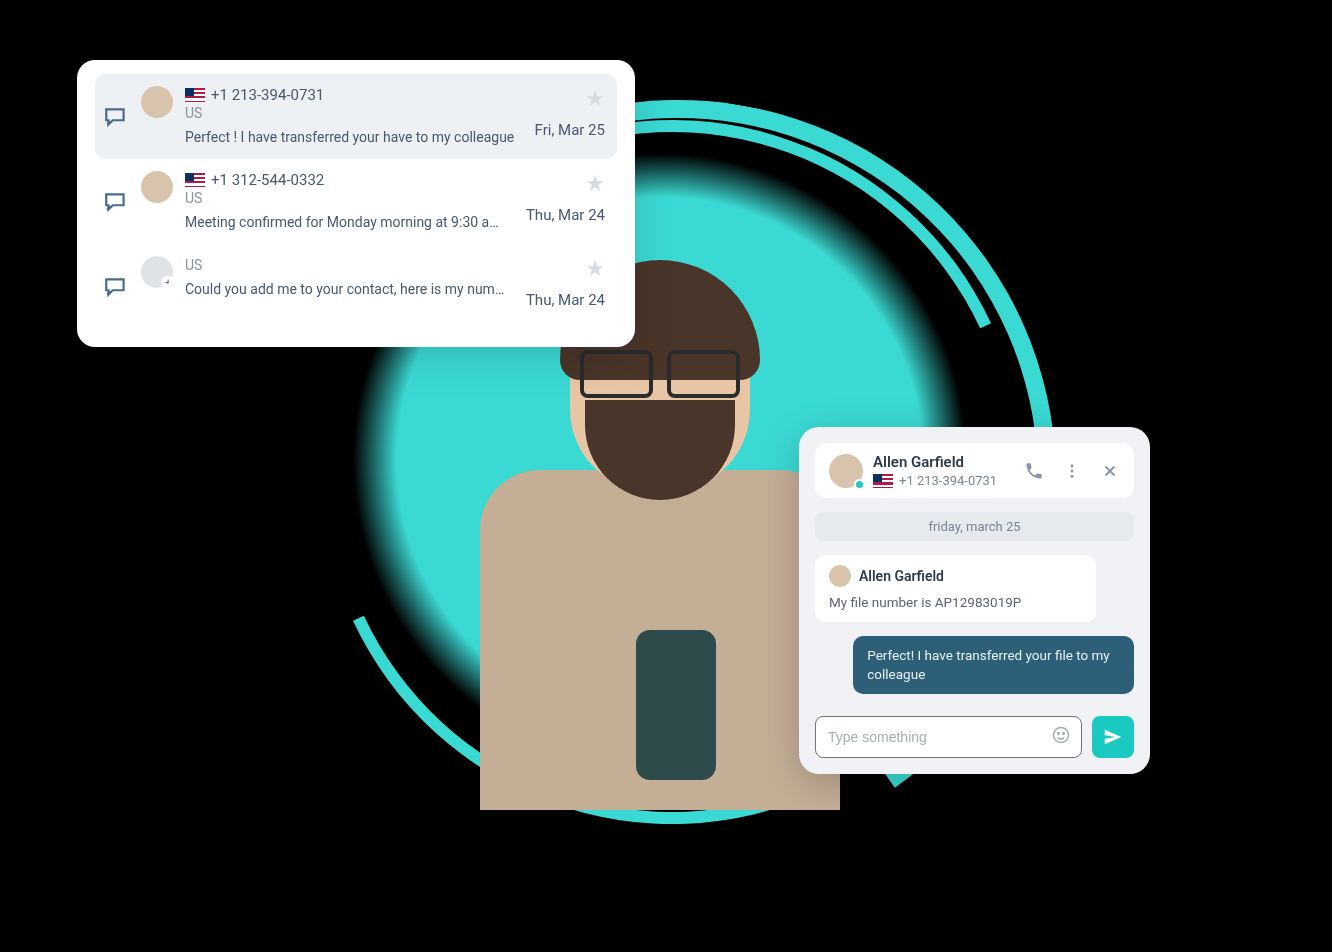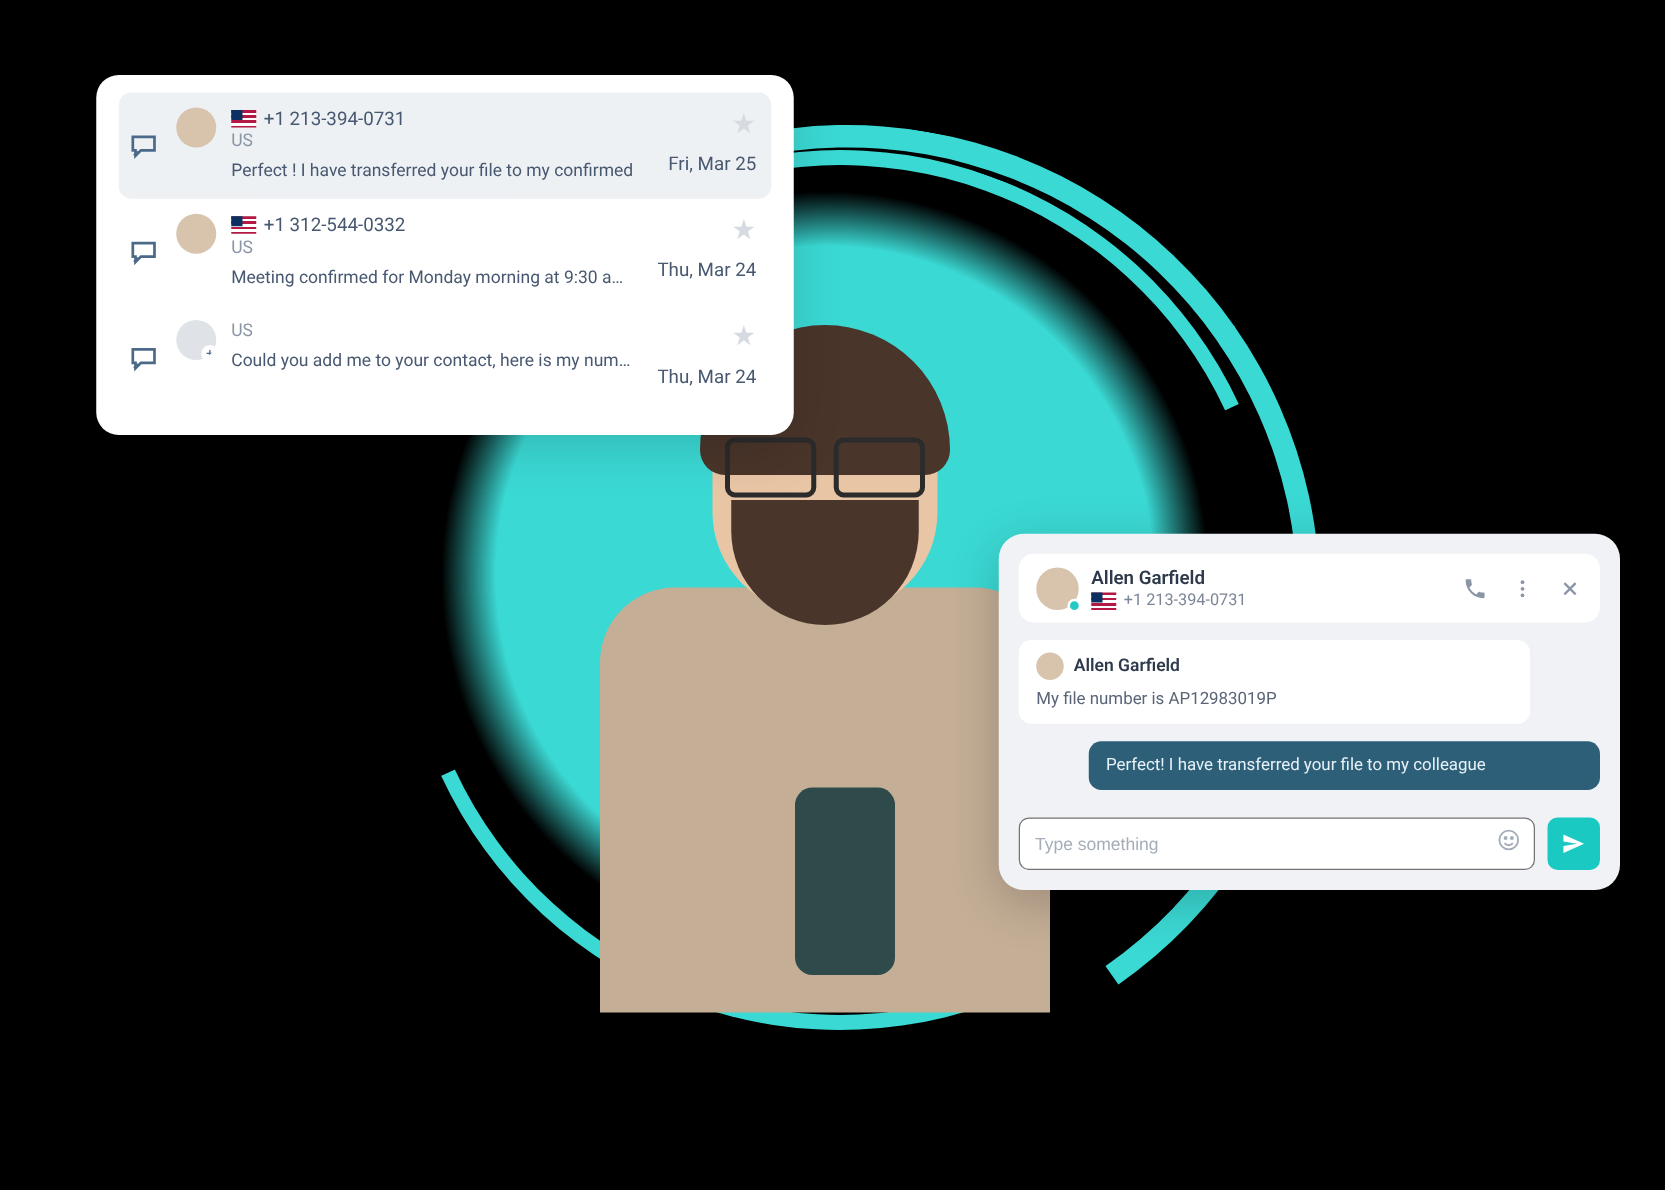--- a/index.html
+++ b/index.html
@@ -176,21 +176,21 @@
   .preview { font-size: 14px; color: #475870; margin-top: 8px; white-space: nowrap; overflow: hidden; text-overflow: ellipsis; }
   .convo-right { text-align: right; flex-shrink: 0; margin-left: 8px; }
   .star { color: #d6dbe1; font-size: 22px; }
   .date { font-size: 15px; color: #475870; margin-top: 10px; white-space: nowrap; }
   
   
   .chat-widget {
     position: absolute;
     left: 799px;
     top: 427px;
-    width: 497px;
+    width: 351px;
     background: #f0f2f5;
     border-radius: 20px;
     box-shadow: 0 10px 40px rgba(0,0,0,0.2);
     padding: 16px;
   }
   .chat-header {
     background: #fff;
     border-radius: 12px;
     padding: 10px 14px;
     display: flex;
@@ -293,21 +293,21 @@
           <path d="M7 16l-3 3"></path>
         </svg>
     </div>
     <div class="avatar"></div>
     <div class="convo-body">
       <div class="convo-top">
         <span class="flag"></span>
         <span class="phonenum">+1 213-394-0731</span>
       </div>
       <div class="country">US</div>
-      <div class="preview">Perfect ! I have transferred your file to my confirmed</div>
+      <div class="preview">Perfect ! I have transferred your have to my colleague</div>
     </div>
     <div class="convo-right">
       <div class="star">★</div>
       <div class="date">Fri, Mar 25</div>
     </div>
   </div>
 
   <div class="convo-item">
     <div class="msg-icon">
       <svg viewBox="0 0 24 24" fill="none" stroke="currentColor" stroke-width="2">
@@ -377,20 +377,21 @@
           </svg>
       </div>
       <div class="act">
         <svg viewBox="0 0 24 24" width="18" height="18" fill="none" stroke="currentColor" stroke-width="2.5">
             <path d="M6 6l12 12M18 6L6 18"></path>
           </svg>
       </div>
     </div>
   </div>
 
+  <div class="date-sep">friday, march 25</div>
 
   <div class="bubble bubble-in">
     <div class="bubble-head">
       <div class="bubble-avatar"></div>
       <div class="bubble-name">Allen Garfield</div>
     </div>
     <div class="bubble-text">My file number is AP12983019P</div>
   </div>
 
   <div class="bubble bubble-out">

